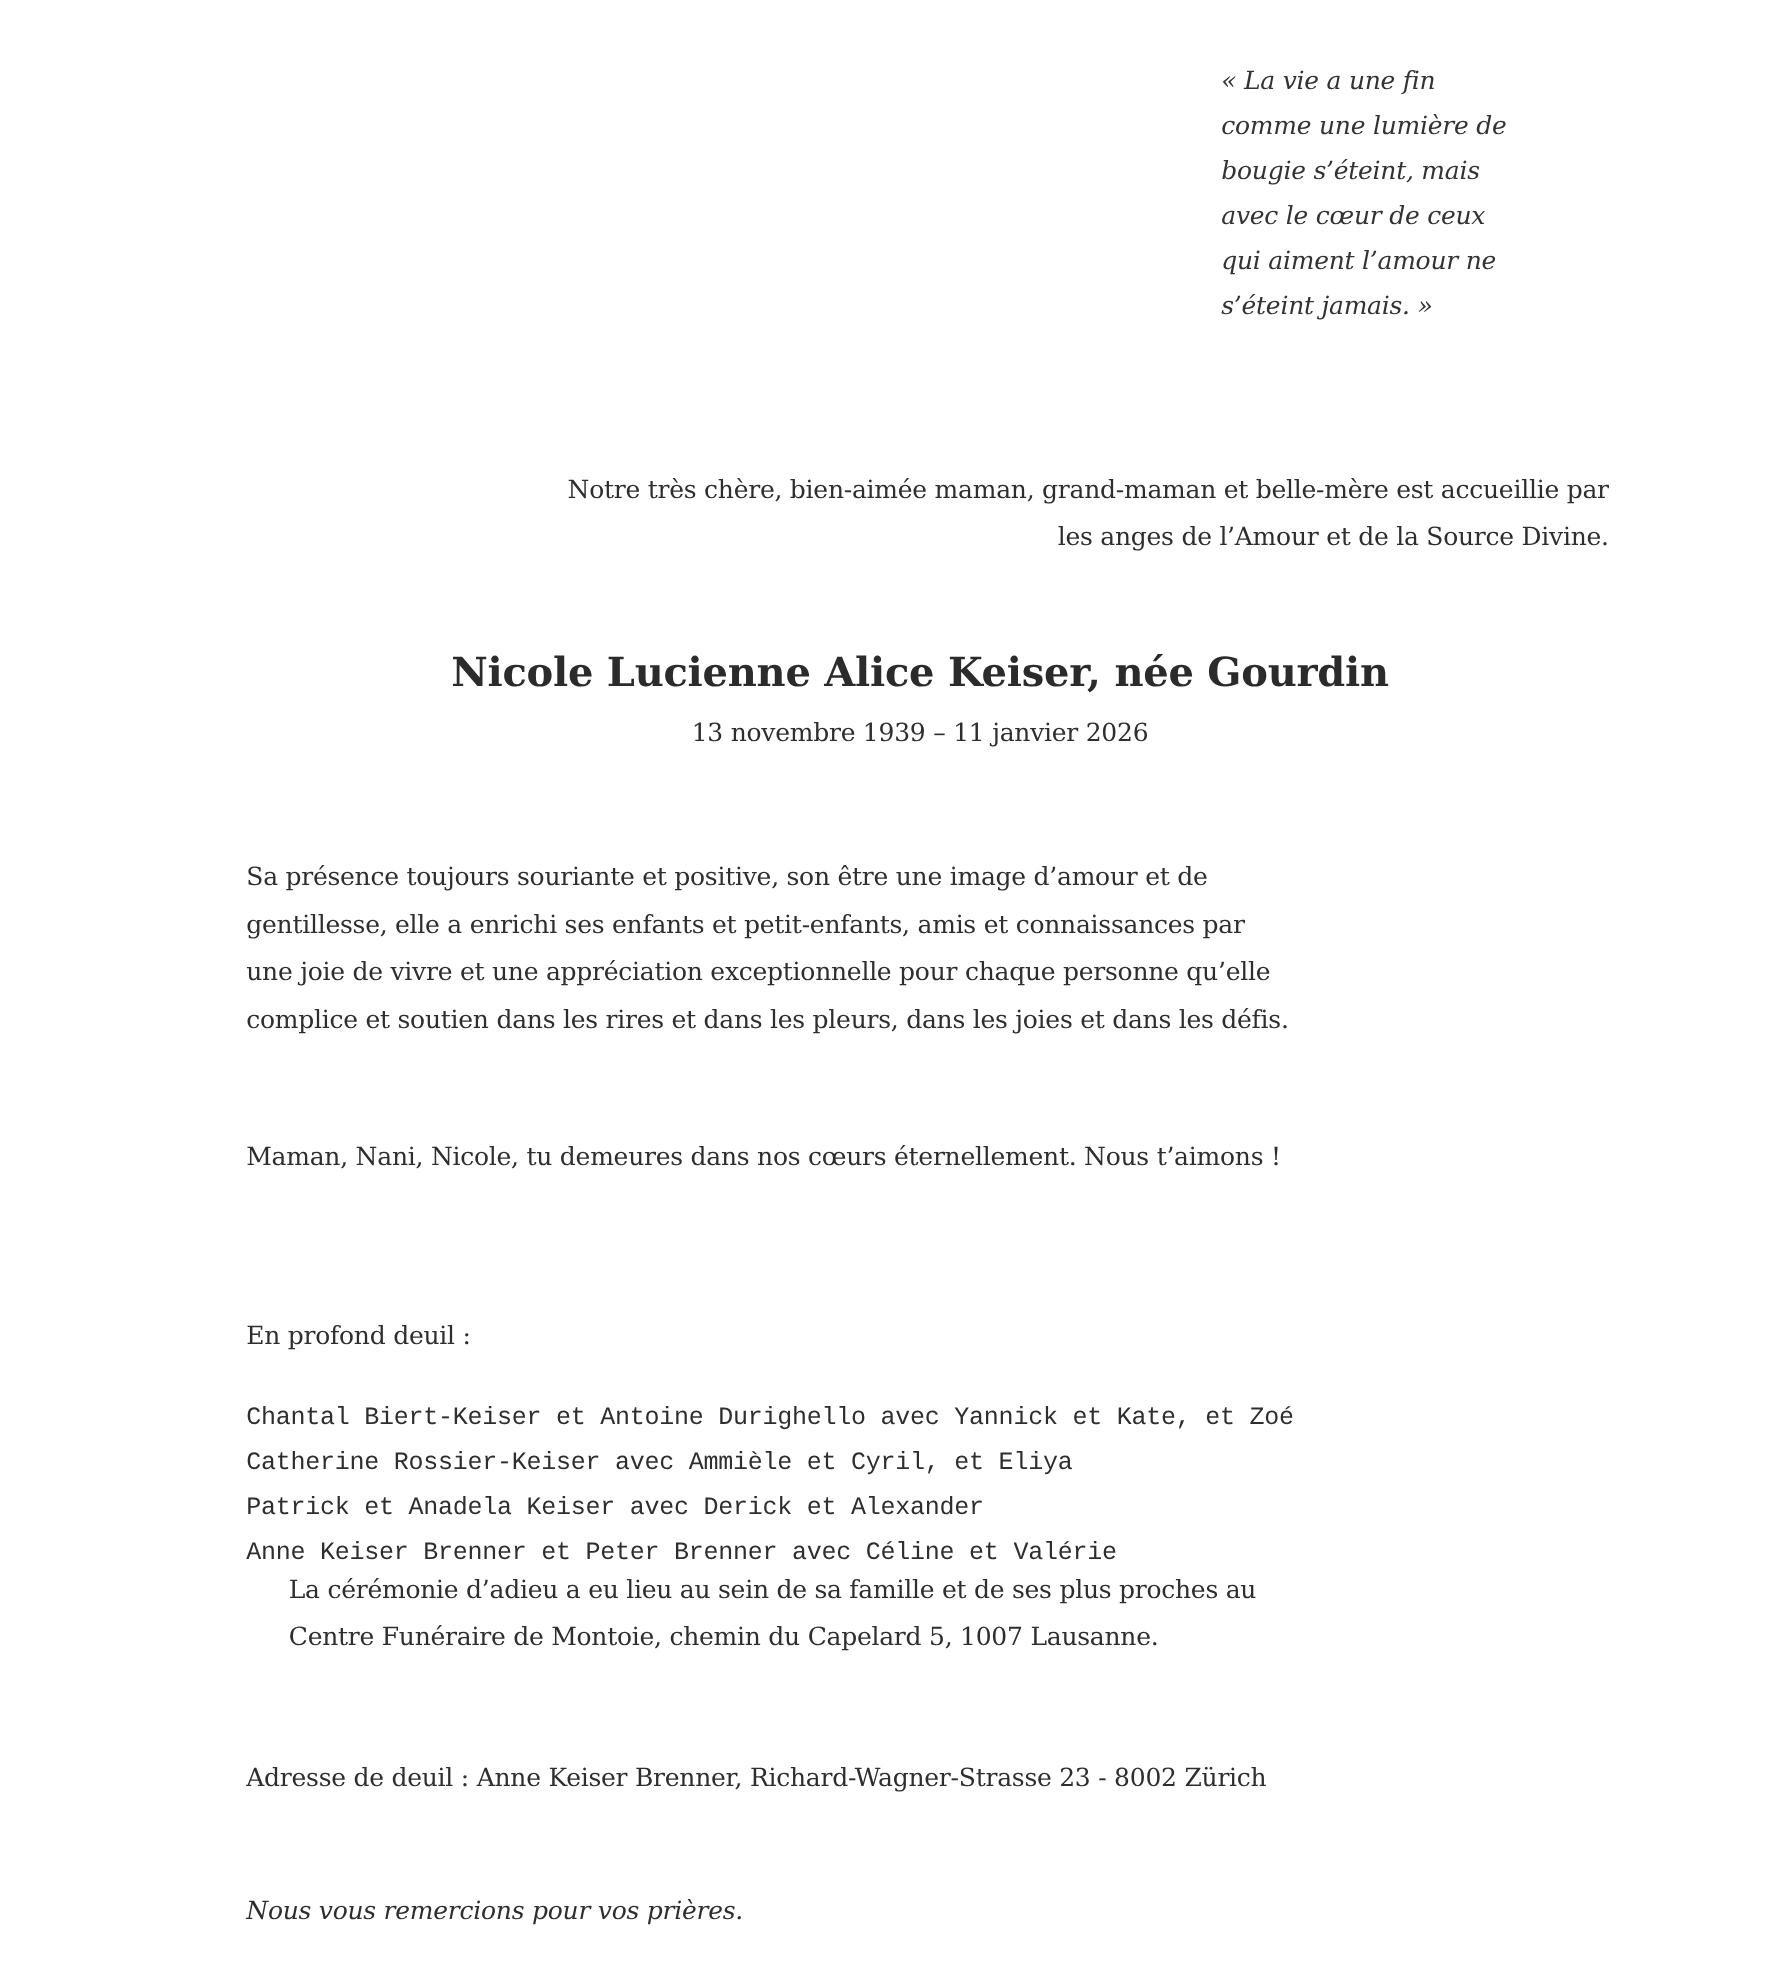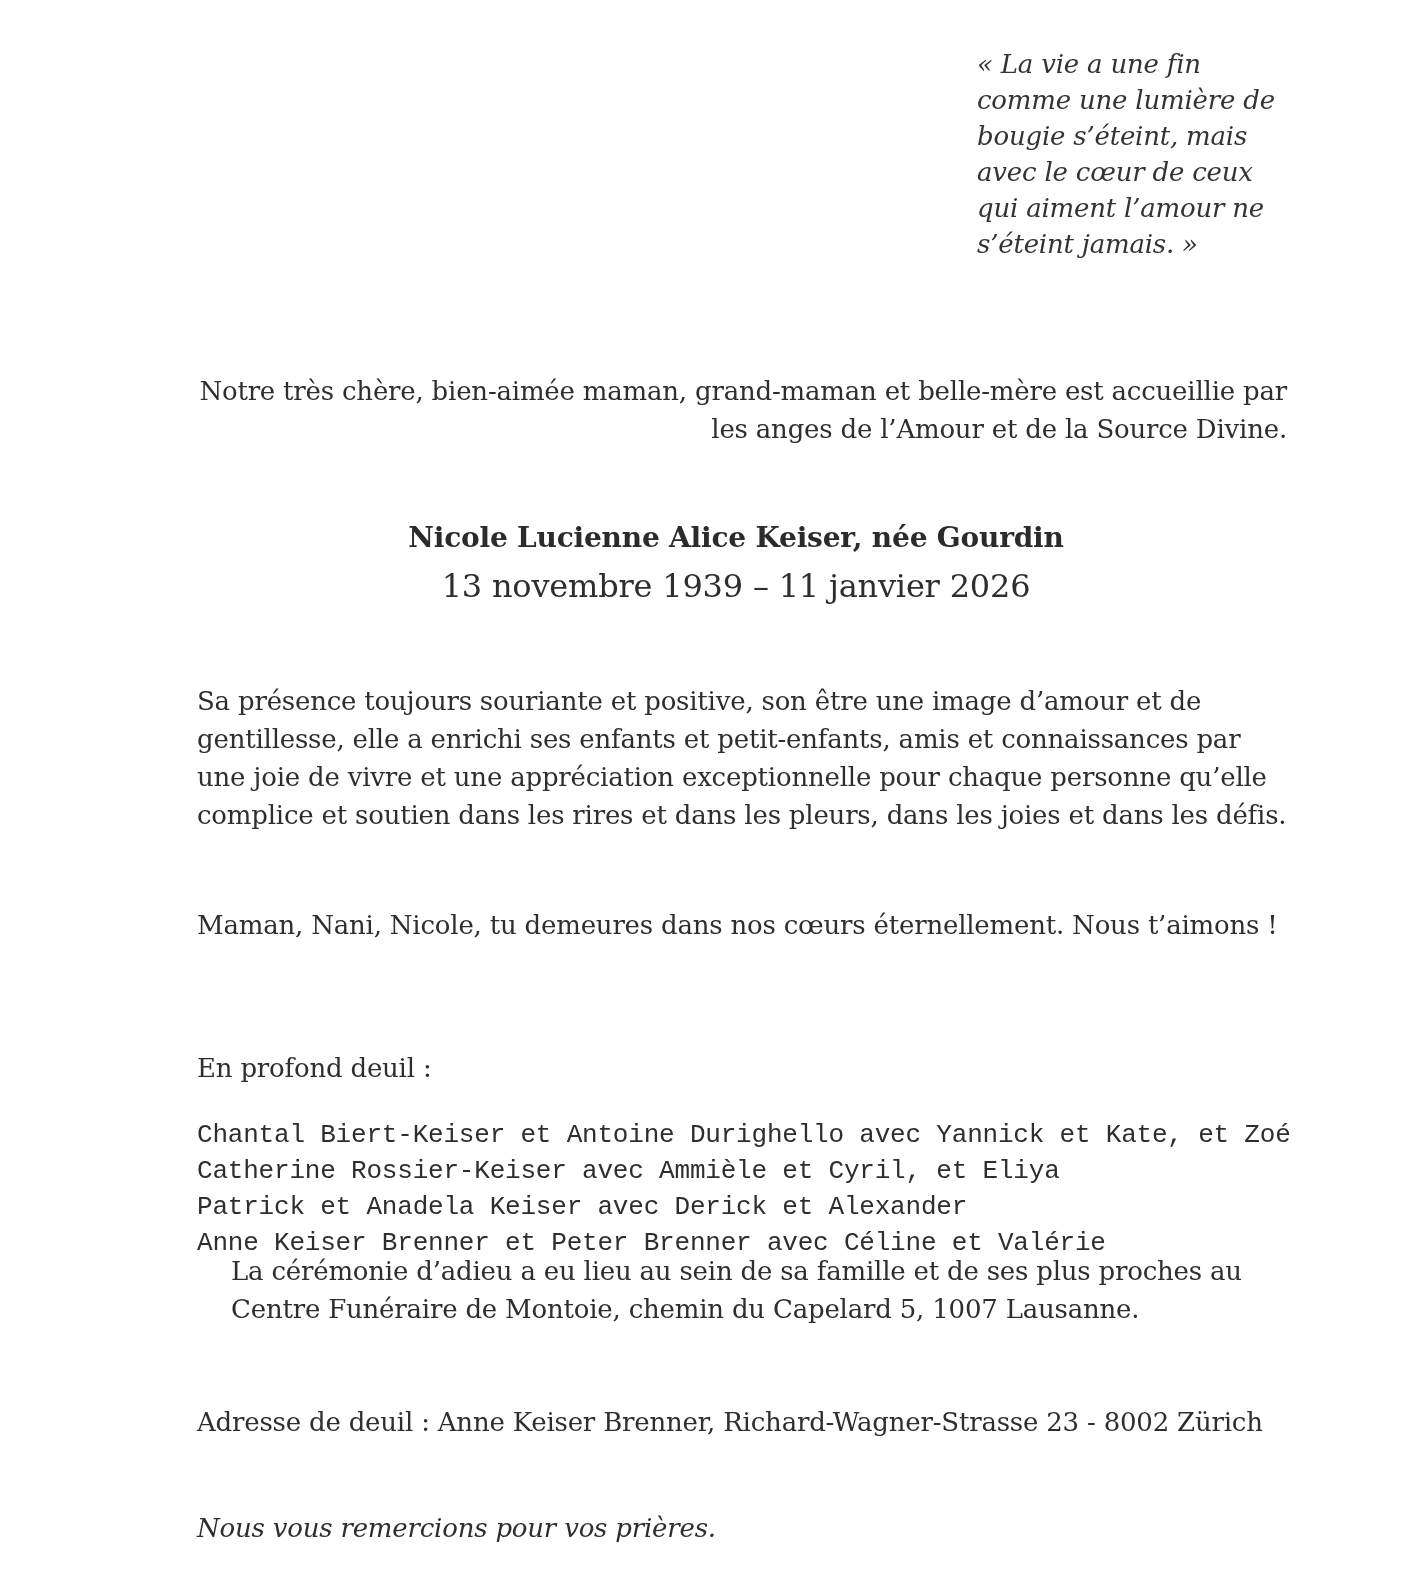--- a/index.html
+++ b/index.html
@@ -16,21 +16,21 @@
     color: #2e2e2e;
     overflow: hidden;
   }
   .block {
     position: absolute;
     left: 197px;
     width: 1090px;
   }
   .line {
     white-space: nowrap;
-    font-size: 26px;
+    font-size: 20px;
     line-height: 38px;
     letter-spacing: -0.2px;
   }
   .quote-block {
     position: absolute;
     left: 977px;
     top: 46px;
     width: 330px;
     font-style: italic;
     color: #333333;
@@ -39,28 +39,28 @@
     line-height: 36px;
   }
   .header-block {
     position: absolute;
     left: 197px;
     top: 514px;
     width: 1078px;
     text-align: center;
   }
   .header-name {
-    font-size: 28px;
+    font-size: 32px;
     line-height: 48px;
     font-weight: bold;
     color: #2b2b2b;
     letter-spacing: -0.2px;
   }
   .header-dates {
-    font-size: 32px;
+    font-size: 20px;
     line-height: 48px;
     letter-spacing: -0.2px;
   }
   .family-block .line {
     line-height: 36px;
   }
   .italic {
     font-style: italic;
   }
 </style>

